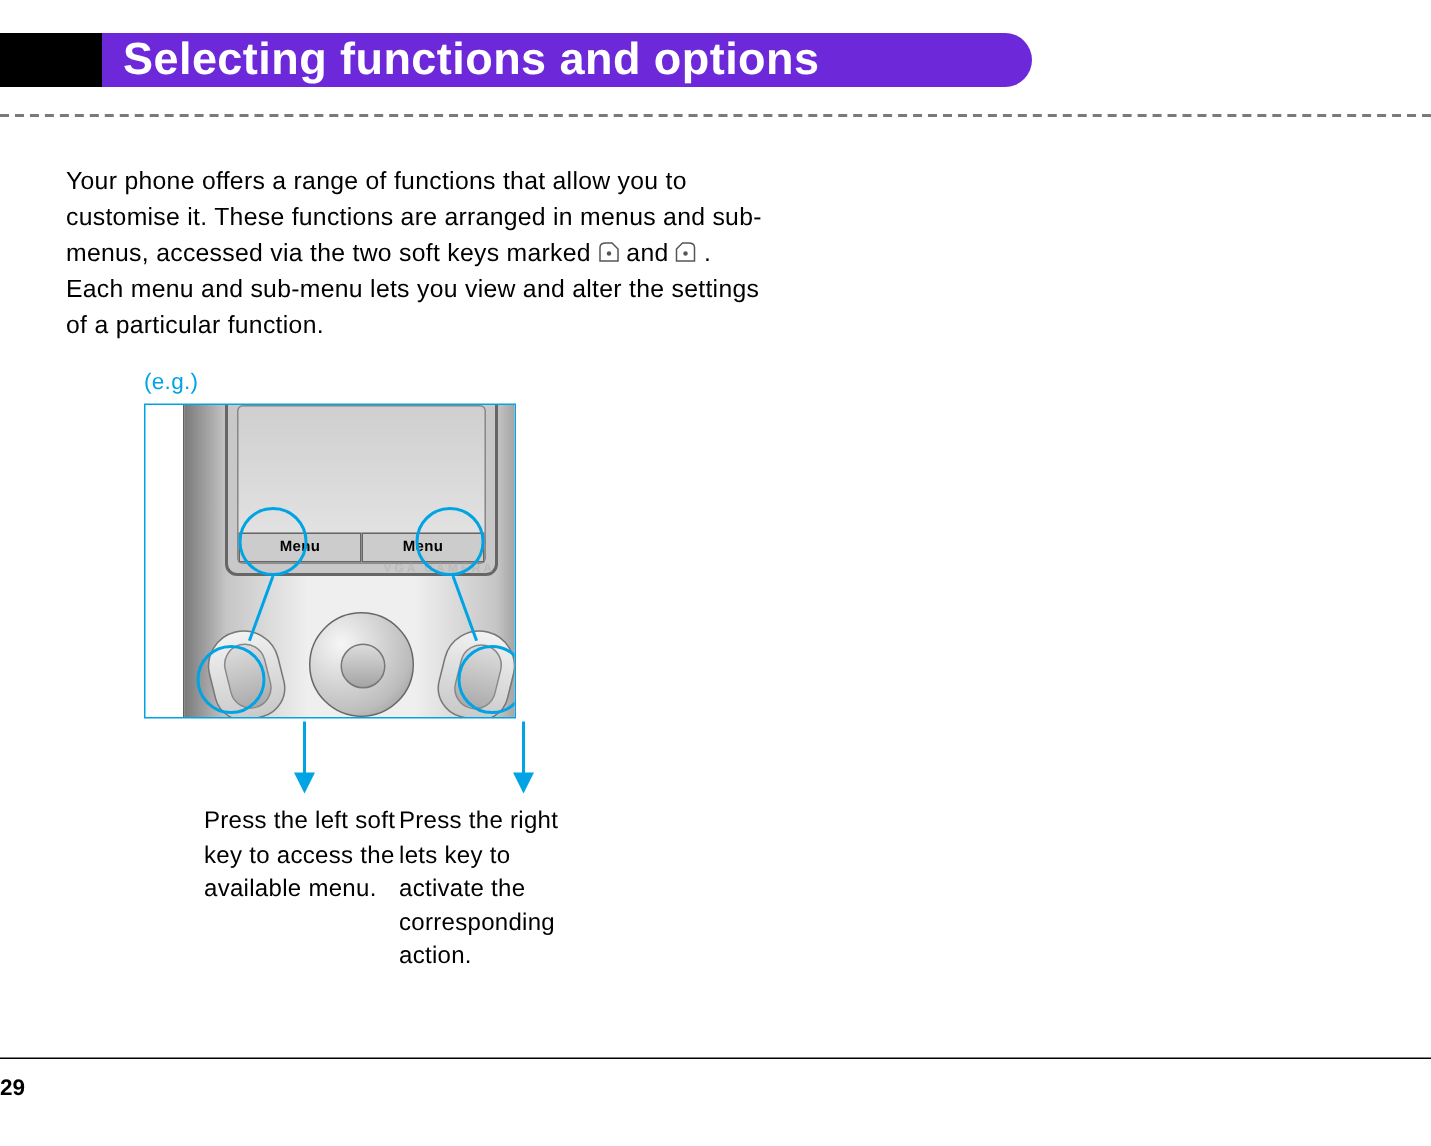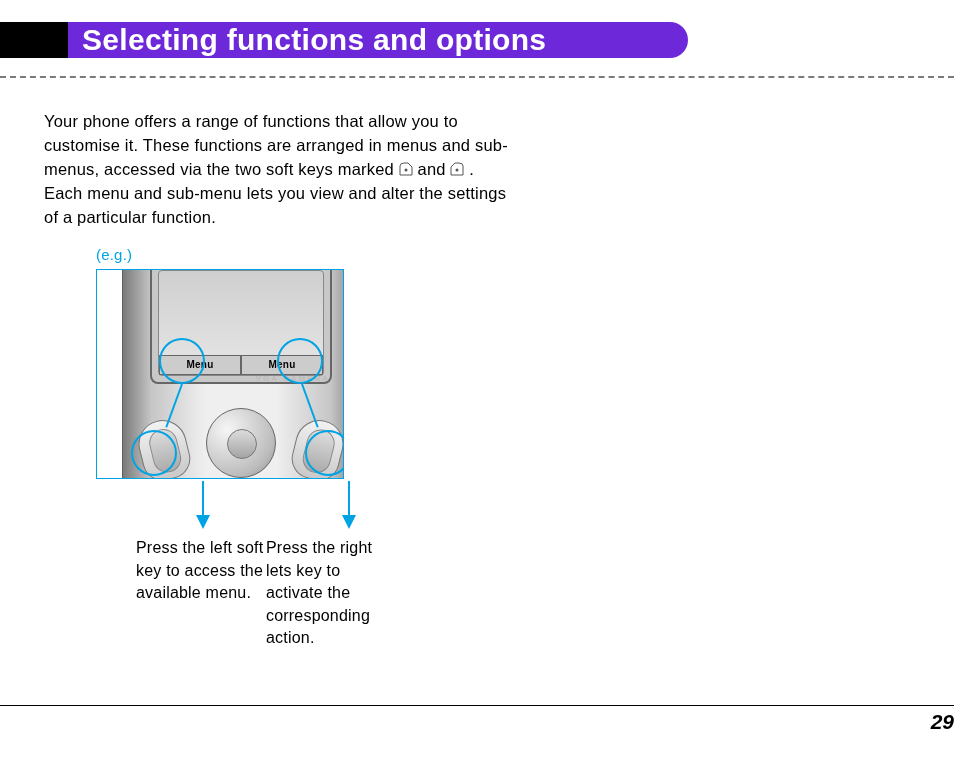--- a/index.html
+++ b/index.html
@@ -218,24 +218,23 @@
   .cap { width: 155px; }
   .footer-line {
     position: absolute;
     bottom: 58px; left: 0; right: 0;
     border-top: 1.5px solid #000;
   }
   .page-num {
     position: absolute;
     bottom: 30px;
     width: 100%;
-    text-align: right;
+    text-align: left;
     font-weight: bold;
-    font-style: italic;
-    font-size: 21px;
+    font-size: 15px;
   }
 </style>
 </head>
 <body>
 
 <div class="header-bar">
   <div class="black-slab"></div>
   <div class="grey-pill">Selecting functions and options</div>
 </div>
 

